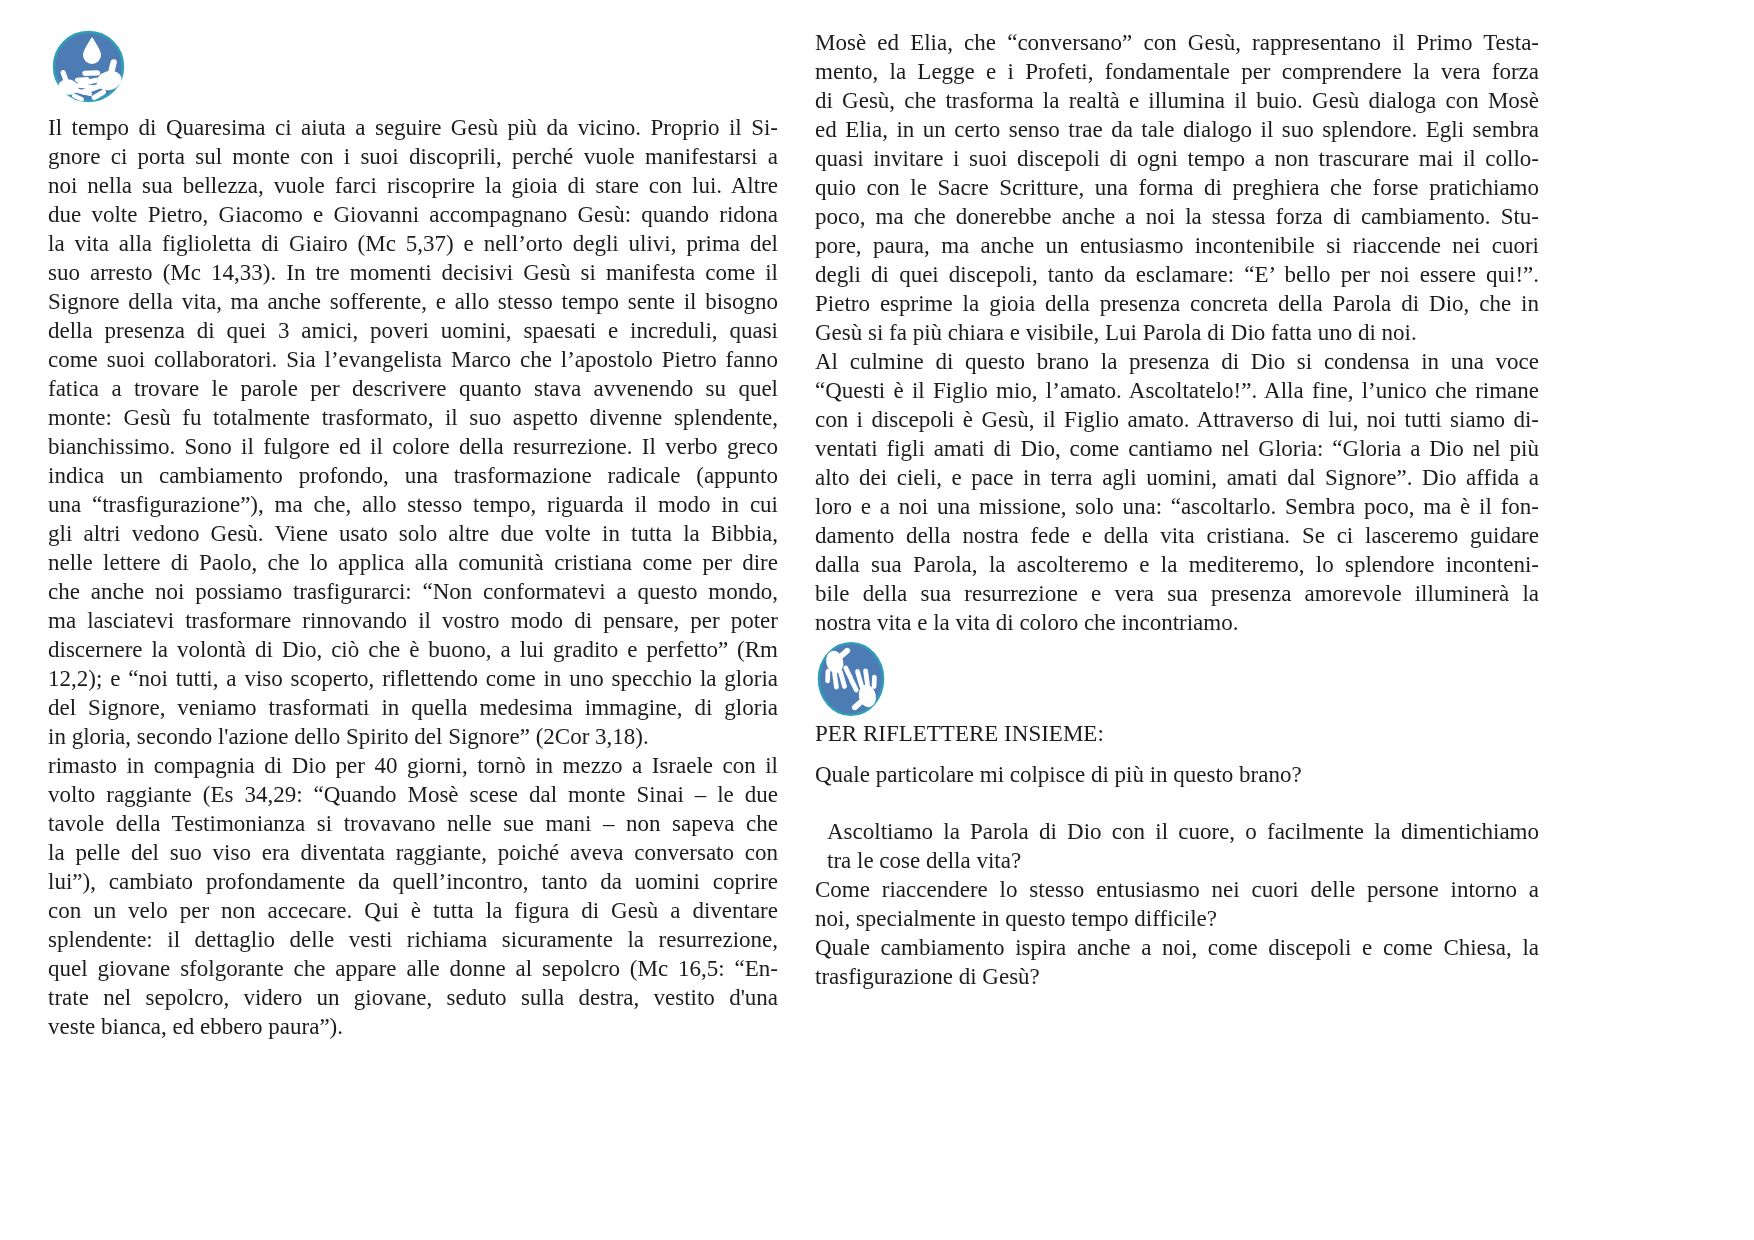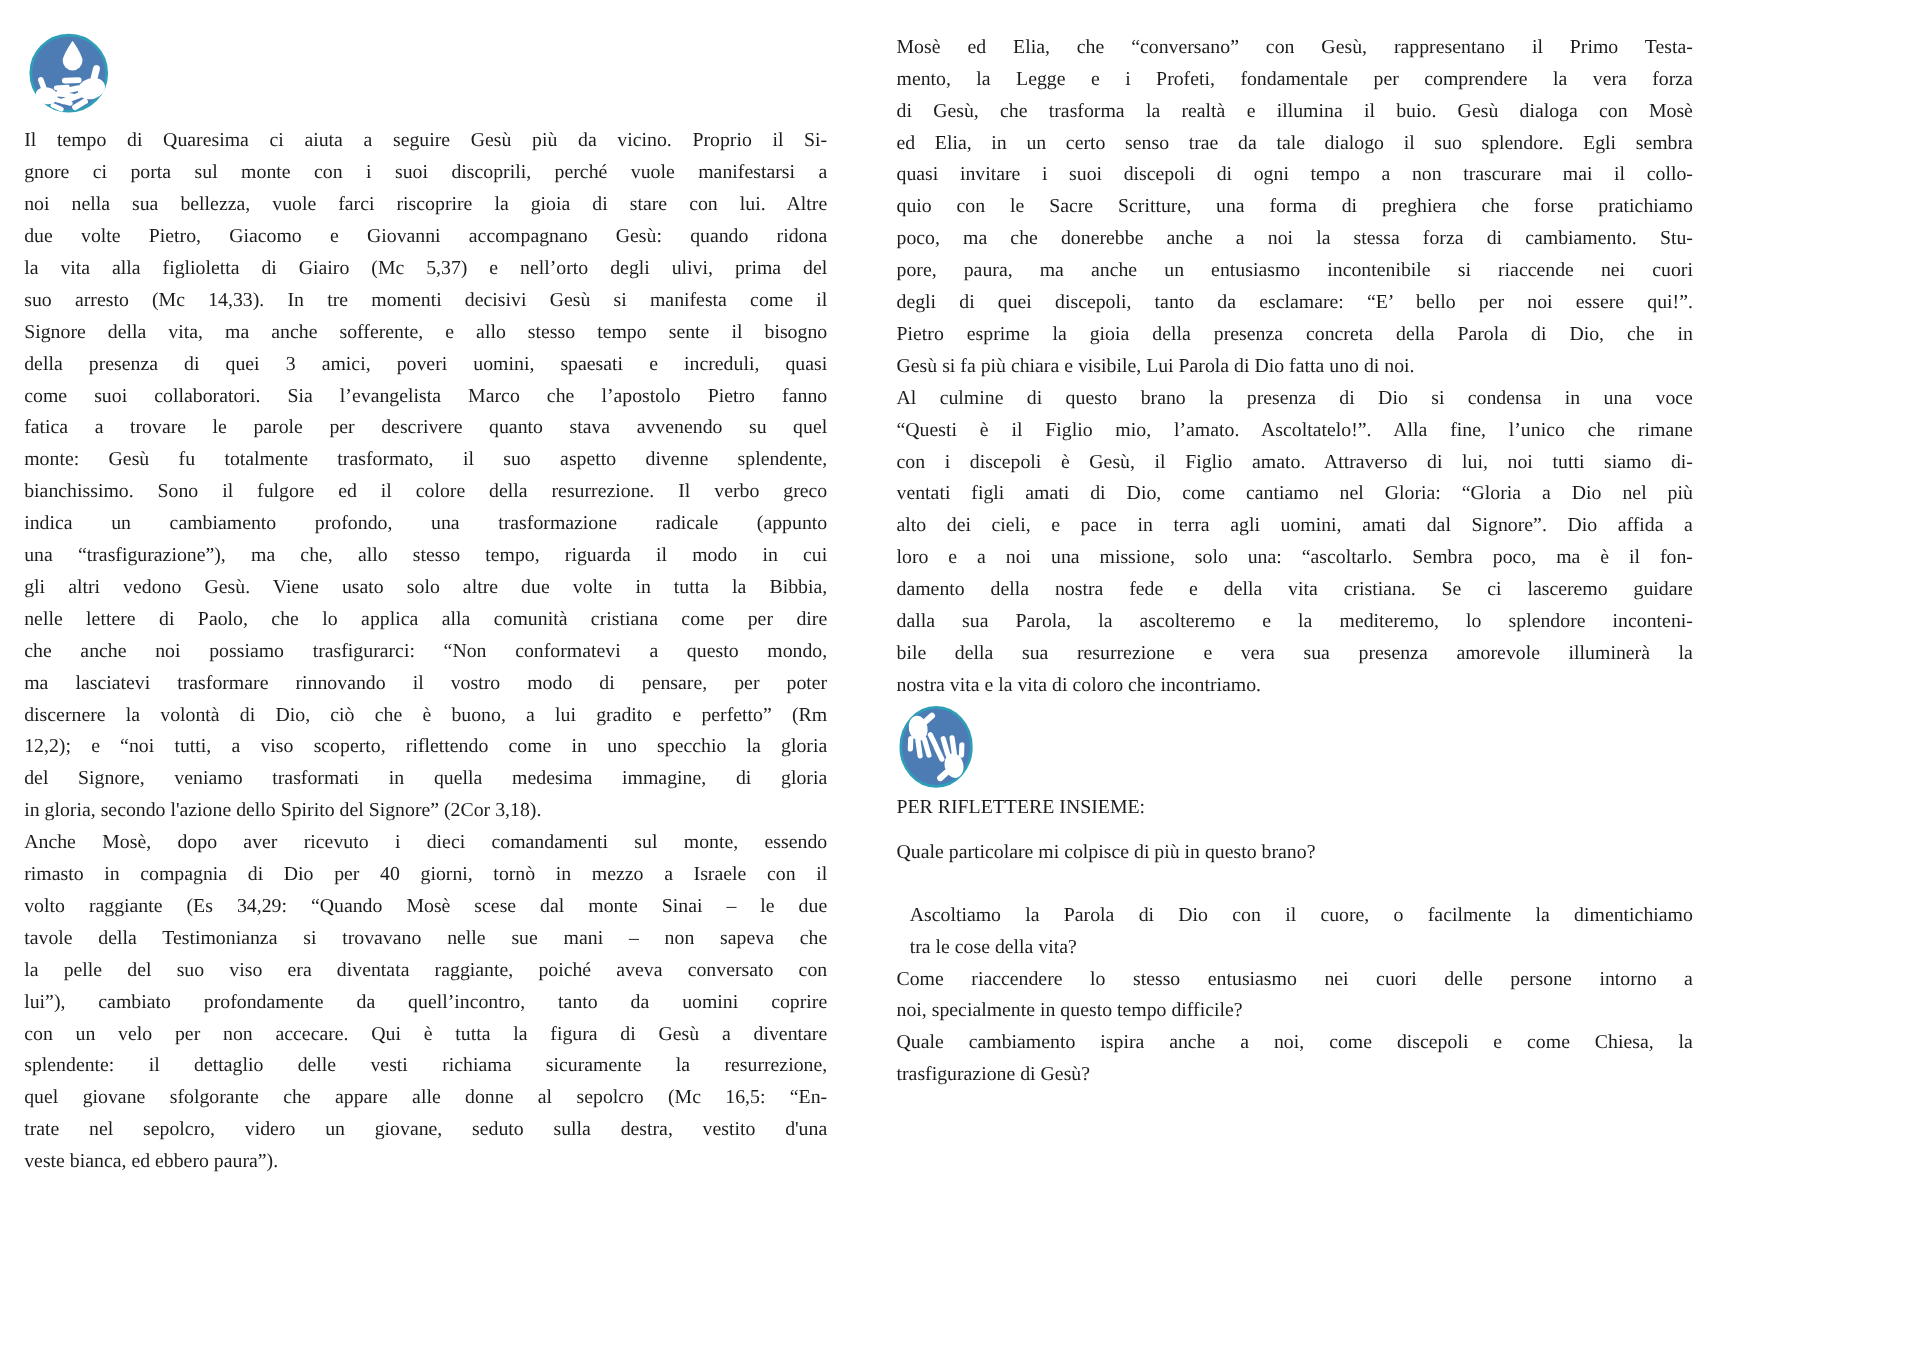--- a/index.html
+++ b/index.html
@@ -11,24 +11,24 @@
     width: 1754px;
     height: 1240px;
     position: relative;
     overflow: hidden;
     font-family: "Liberation Serif", "DejaVu Serif", serif;
     color: var(--text, #1c1c1c);
   }
   .column {
     position: absolute;
     top: 28px;
-    font-size: 18px;
+    font-size: 23px;
     line-height: 29px;
   }
-  .col-left  { left: 22px;  width: 730px; }
+  .col-left  { left: 48px;  width: 730px; }
   .col-right { left: 815px; width: 724px; }
 
   .icon-wrap { display: block; }
   .icon-wrap.first { margin: 2px 0 10px 4px; }
   .icon-wrap.second { margin: 4px 0 2px 2px; }
 
   .line { text-align: justify; text-align-last: justify; }
   .line.end { text-align-last: auto; }
 
   .reflection-title { margin-top: 2px; }
@@ -79,21 +79,20 @@
       <div class="line">indica un cambiamento profondo, una trasformazione radicale (appunto</div>
       <div class="line">una “trasfigurazione”), ma che, allo stesso tempo, riguarda il modo in cui</div>
       <div class="line">gli altri vedono Gesù. Viene usato solo altre due volte in tutta la Bibbia,</div>
       <div class="line">nelle lettere di Paolo, che lo applica alla comunità cristiana come per dire</div>
       <div class="line">che anche noi possiamo trasfigurarci: “Non conformatevi a questo mondo,</div>
       <div class="line">ma lasciatevi trasformare rinnovando il vostro modo di pensare, per poter</div>
       <div class="line">discernere la volontà di Dio, ciò che è buono, a lui gradito e perfetto” (Rm</div>
       <div class="line">12,2); e “noi tutti, a viso scoperto, riflettendo come in uno specchio la gloria</div>
       <div class="line">del Signore, veniamo trasformati in quella medesima immagine, di gloria</div>
       <div class="line end">in gloria, secondo l'azione dello Spirito del Signore” (2Cor 3,18).</div>
-      <div class="line">Anche Mosè, dopo aver ricevuto i dieci comandamenti sul monte, essendo</div>
       <div class="line">rimasto in compagnia di Dio per 40 giorni, tornò in mezzo a Israele con il</div>
       <div class="line">volto raggiante (Es 34,29: “Quando Mosè scese dal monte Sinai – le due</div>
       <div class="line">tavole della Testimonianza si trovavano nelle sue mani – non sapeva che</div>
       <div class="line">la pelle del suo viso era diventata raggiante, poiché aveva conversato con</div>
       <div class="line">lui”), cambiato profondamente da quell’incontro, tanto da uomini coprire</div>
       <div class="line">con un velo per non accecare. Qui è tutta la figura di Gesù a diventare</div>
       <div class="line">splendente: il dettaglio delle vesti richiama sicuramente la resurrezione,</div>
       <div class="line">quel giovane sfolgorante che appare alle donne al sepolcro (Mc 16,5: “En-</div>
       <div class="line">trate nel sepolcro, videro un giovane, seduto sulla destra, vestito d'una</div>
       <div class="line end">veste bianca, ed ebbero paura”).</div>

